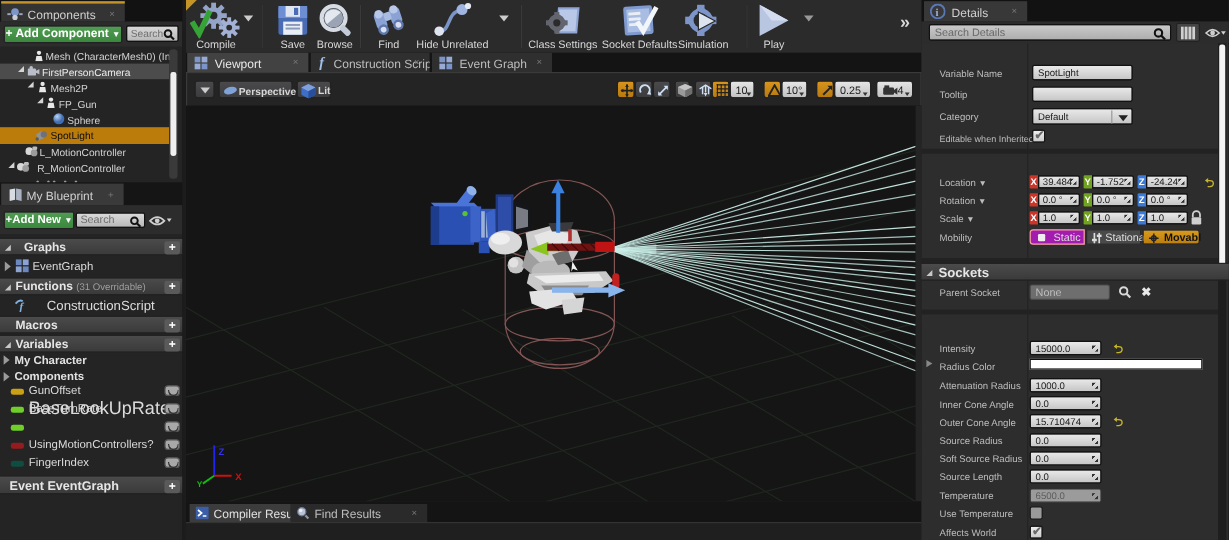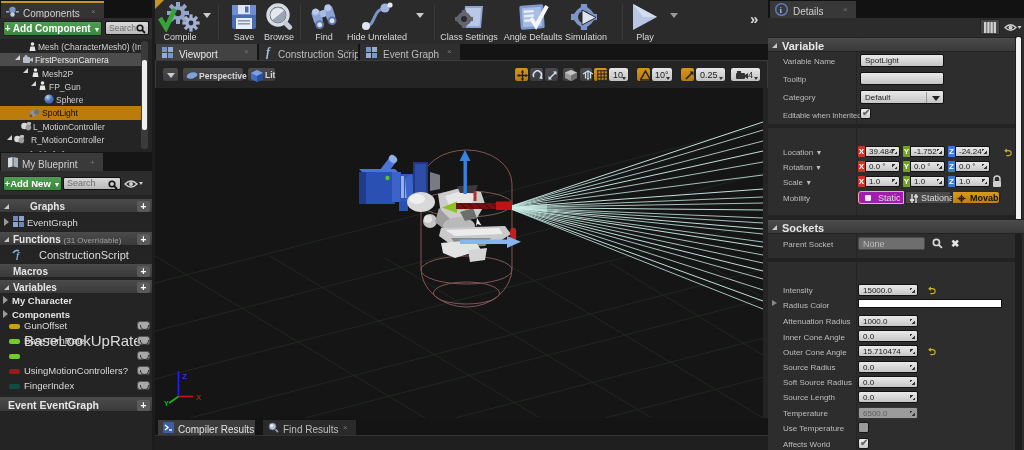--- a/index.html
+++ b/index.html
@@ -127,21 +127,21 @@
           <line x1="6.2" y1="6.2" x2="9" y2="9" stroke="#111" stroke-width="1.8"></line>
         </svg></div>
     <svg class="abs" style="left:124px;top:178px" width="20" height="12" viewBox="0 0 20 12">
         <path d="M1 6 Q7 0 13 6 Q7 12 1 6 Z" fill="none" stroke="#cfcfcf" stroke-width="1.4"></path>
         <circle cx="7" cy="6" r="2" fill="#cfcfcf"></circle>
         <path d="M15 4 L19 4 L17 7 Z" fill="#cfcfcf"></path>
       </svg>
     <div id="mybp" class="abs" style="left:0;top:195px;width:152px;height:255px;background:#242424">
       <div class="hdr" style="top:3px;height:15px">
           <span class="tri"></span>
-          <span style="position:absolute;left:30px;top:2px">Graphs</span>
+          <span style="position:absolute;left:20px;top:2px">Graphs</span>
           <span class="plusbtn">+</span>
         </div>
       <span class="exp" style="left:4px;top:23px"></span>
       <svg class="abs" style="left:13px;top:21px" width="11" height="11" viewBox="0 0 11 11">
           <rect x="0" y="0" width="5" height="5" fill="#6b87c0"></rect>
           <rect x="6" y="0" width="5" height="5" fill="#8ba3d2"></rect>
           <rect x="0" y="6" width="5" height="5" fill="#8ba3d2"></rect>
           <rect x="6" y="6" width="5" height="5" fill="#6b87c0"></rect>
         </svg>
       <span class="abs" style="left:27px;top:22px;font-size:9.5px;color:#dcdcdc">EventGraph</span>
@@ -285,21 +285,21 @@
     <svg class="abs" style="left:365px;top:2px" width="32" height="30" viewBox="0 0 32 30">
       <rect x="3" y="3" width="24" height="24" rx="2" fill="#7f9ace" transform="rotate(-4 15 15)"></rect>
       <rect x="5.5" y="5.5" width="19" height="19" fill="#a9bce2" transform="rotate(-4 15 15)"></rect>
       <g fill="#e8edf6">
           <rect x="7" y="8" width="10" height="2.4" transform="rotate(-4 15 15)"></rect>
           <rect x="7" y="12.5" width="10" height="2.4" transform="rotate(-4 15 15)"></rect>
           <rect x="7" y="17" width="8" height="2.4" transform="rotate(-4 15 15)"></rect>
         </g>
       <path d="M14 16 L19 24 L30 4" stroke="#f2f5fa" stroke-width="4" fill="none"></path>
     </svg>
-    <span class="toollbl" style="left:349px;width:64px">Angle Defaults</span>
+    <span class="toollbl" style="left:349px;width:64px">Socket Defaults</span>
     
     <svg class="abs" style="left:417px;top:2px" width="34" height="30" viewBox="0 0 34 30">
       <g fill="#7d95c8">
           <circle cx="15" cy="15" r="10"></circle>
           <rect x="11.9" y="2" width="6.2" height="26"></rect>
           <rect x="2" y="11.9" width="26" height="6.2"></rect>
           <rect x="5.8" y="5.8" width="18.4" height="18.4" transform="rotate(45 15 15)"></rect>
         </g>
       <circle cx="15" cy="15" r="6" fill="#2b2b2b"></circle>
       <path d="M13 8 L27 15.5 L13 23 Z" fill="#dde4f0" stroke="#2b2b2b" stroke-width="1"></path>
@@ -580,21 +580,21 @@
     <div class="abs tabbar" style="left:3px;top:418px;width:613px;height:17px;background:#141414"></div>
     <div class="tab" style="left:6px;top:420px;width:97px;height:15px;background:#3c3c3c">
       <svg class="abs" style="left:5px;top:2px" width="11" height="11" viewBox="0 0 11 11">
           <rect x="0" y="0" width="11" height="11" rx="1" fill="#3a5ea8"></rect>
           <path d="M2 3 L5 5.5 L2 8" stroke="#fff" stroke-width="1.4" fill="none"></path>
           <line x1="6" y1="8" x2="9" y2="8" stroke="#fff" stroke-width="1.4"></line>
         </svg>
       <span class="abs" style="left:20px;top:1px;color:#e0e0e0">Compiler Results</span>
         <span class="tx" style="top:4px">×</span>
     </div>
-    <div class="tab" style="left:111px;top:420px;width:93px;height:15px;background:#2a2a2a">
+    <div class="tab" style="left:90px;top:420px;width:114px;height:15px;background:#2a2a2a">
       <svg class="abs" style="left:5px;top:2px" width="11" height="11" viewBox="0 0 11 11">
           <circle cx="4.5" cy="4.5" r="3.4" fill="#b9c4d6" stroke="#6e7a90" stroke-width="1"></circle>
           <circle cx="3.6" cy="3.4" r="1.5" fill="#e8edf4"></circle>
           <line x1="7.5" y1="7.5" x2="10" y2="10" stroke="#8c97aa" stroke-width="1.8"></line>
         </svg>
       <span class="abs" style="left:20px;top:1px;color:#bdbdbd">Find Results</span>
         <span class="tx" style="top:4px">×</span>
     </div>
     <div class="abs" style="left:3px;top:435px;width:613px;height:15px;background:#1f1f1f;border-top:1px solid #333"></div>
   </div>
@@ -603,20 +603,24 @@
     <div class="tab" style="left:2px;top:1px;width:86px;height:17px;background:#383838">
       <svg class="abs" style="left:5px;top:2px" width="13" height="13" viewBox="0 0 13 13">
           <circle cx="6.5" cy="6.5" r="5.8" fill="none" stroke="#5a77b4" stroke-width="1.6"></circle>
           <text x="4.5" y="10" font-size="9" font-weight="bold" fill="#9db4e0" font-family="Liberation Serif">i</text>
         </svg>
       <span class="abs" style="left:23px;top:2px">Details</span>
         <span class="tx">×</span>
     </div>
 
     <div class="abs" style="left:0;top:18px;width:256px;height:18px;background:#2c2c2c"></div>
+    <div class="abs" style="left:6px;top:20px;width:202px;height:14px;background:linear-gradient(#cacaca,#adadad);border:1px solid #111;border-radius:2px;color:#686868;font-size:9px;line-height:13px;padding-left:4px">Search Details<svg style="position:absolute;right:3px;top:2px" width="11" height="11" viewBox="0 0 10 10">
+          <circle cx="4" cy="4" r="2.8" stroke="#111" fill="none" stroke-width="1.6"></circle>
+          <line x1="6.2" y1="6.2" x2="9" y2="9" stroke="#111" stroke-width="1.8"></line>
+        </svg></div>
     <div class="abs" style="left:212px;top:19px;width:20px;height:16px;background:#454545;border:1px solid #222;border-radius:2px">
         <svg class="abs" style="left:3px;top:2px" width="12" height="11" viewBox="0 0 12 11">
           <g fill="#cfcfcf">
             <rect x="0" y="0" width="2.4" height="11"></rect>
             <rect x="3.2" y="0" width="2.4" height="11"></rect>
             <rect x="6.4" y="0" width="2.4" height="11"></rect>
             <rect x="9.6" y="0" width="2.4" height="11"></rect>
           </g>
         </svg>
       </div>
@@ -624,24 +628,20 @@
         <path d="M1 5.5 Q6.5 0 12 5.5 Q6.5 11 1 5.5 Z" fill="none" stroke="#cfcfcf" stroke-width="1.3"></path>
         <circle cx="6.5" cy="5.5" r="2" fill="#cfcfcf"></circle>
         <path d="M13.5 4 L17.5 4 L15.5 7 Z" fill="#cfcfcf"></path>
       </svg>
 
     <div class="abs" style="left:247px;top:36px;width:7px;height:414px;background:#1e1e1e"></div>
     <div class="abs" style="left:248px;top:37px;width:5px;height:187px;background:#f2f2f2;border-radius:2px"></div>
 
     <div id="det" class="abs" style="left:0;top:36px;width:247px;height:414px;background:#2d2d2d;font-size:9px">
       <div class="abs" style="left:88px;top:0;width:1px;height:414px;background:#242424"></div>
-      <div class="hdr" style="top:1px;height:15px;width:247px">
-          <span class="tri" style="top:5px"></span>
-          <span style="position:absolute;left:14px;top:2px;font-size:11px">Variable</span>
-        </div>
       <span class="lbl" style="left:15px;top:21px">Variable Name</span>
       <div class="inp" style="left:92px;top:18px;width:84px;height:13px;line-height:12px;padding-left:4px">SpotLight</div>
       <span class="lbl" style="left:15px;top:39px">Tooltip</span>
       <div class="inp" style="left:92px;top:36px;width:84px;height:13px"></div>
       <span class="lbl" style="left:15px;top:57px">Category</span>
       <div class="inp" style="left:92px;top:54px;width:84px;height:14px;line-height:13px;padding-left:4px">Default<span style="position:absolute;right:3px;top:5px;width:0;height:0;border-left:4px solid transparent;border-right:4px solid transparent;border-top:5px solid #222"></span><span style="position:absolute;right:16px;top:1px;width:1px;height:11px;background:#999"></span></div>
       <span class="lbl" style="left:15px;top:75px;font-size:7.5px">Editable when Inherited</span>
       <div class="cb" style="left:92px;top:72px">
           <span class="chk">✔</span>
         </div>

